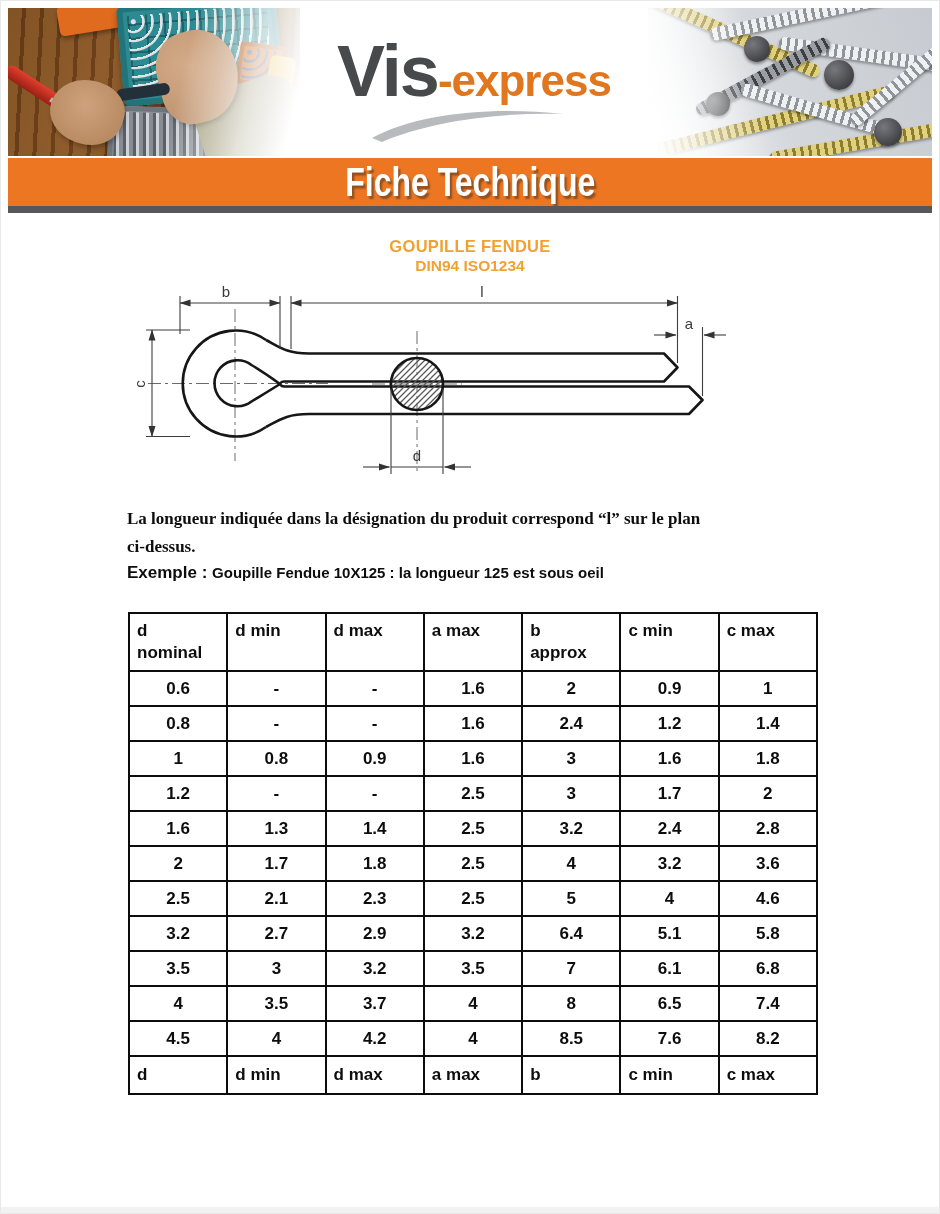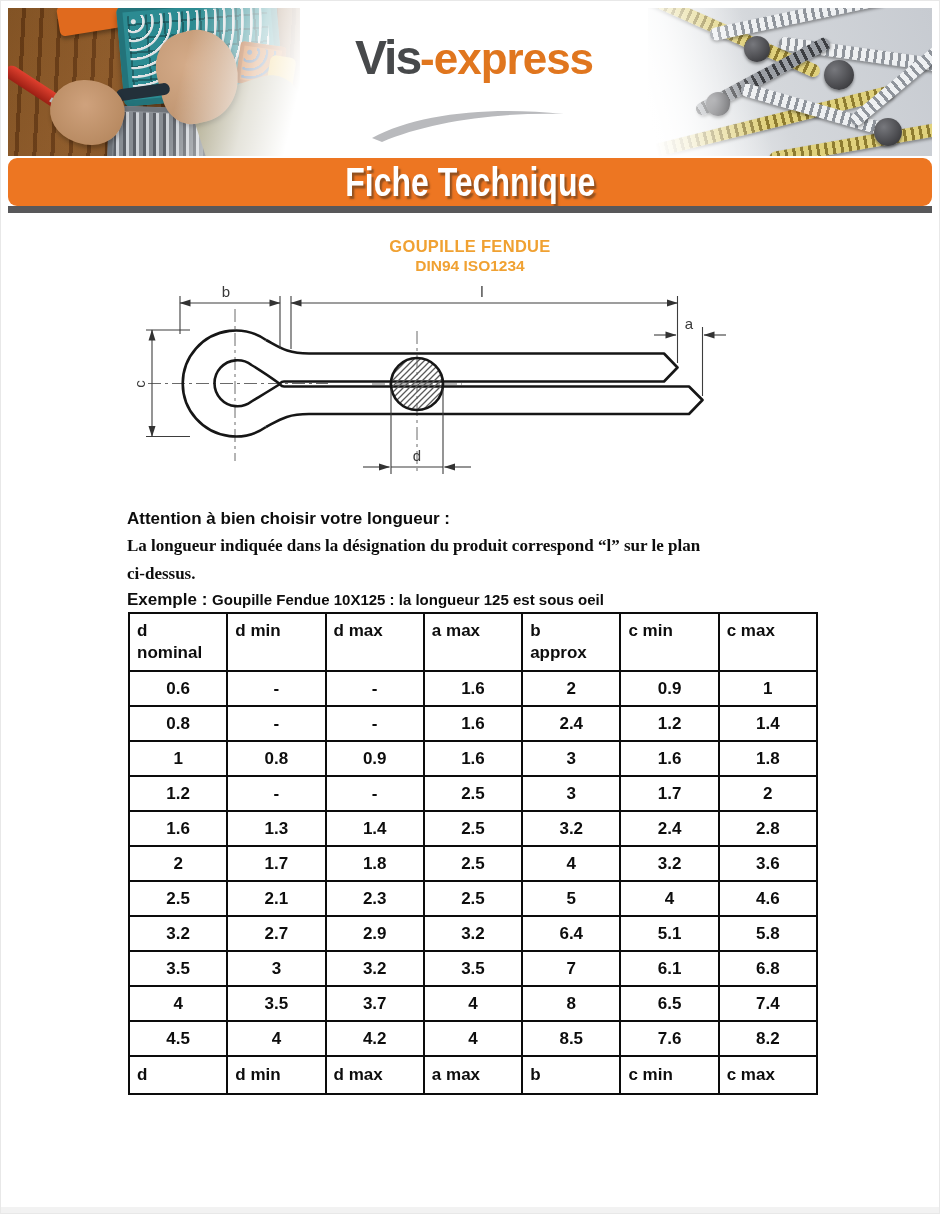--- a/index.html
+++ b/index.html
@@ -34,26 +34,26 @@
   .photo-right{left:648px;width:284px;background:linear-gradient(250deg,#c7cbd1 0%,#d4d7db 55%,#eceef0 85%,#ffffff 100%);}
   .sc{position:absolute;height:13px;border-radius:7px;box-shadow:0 2px 3px rgba(0,0,0,.35);}
   .sc.silver{background:repeating-linear-gradient(90deg,#8f949b 0 3px,#eef0f2 3px 8px);}
   .sc.brass{background:repeating-linear-gradient(90deg,#8e7c30 0 3px,#e0d17c 3px 8px);}
   .sc.dark{background:repeating-linear-gradient(90deg,#3c3e42 0 3px,#9b9fa5 3px 8px);}
   .hd{position:absolute;border-radius:50%;background:radial-gradient(circle at 35% 32%,#77787d,#2c2c2f);box-shadow:0 2px 3px rgba(0,0,0,.4);}
   .photo-right::after{content:"";position:absolute;inset:0;background:linear-gradient(257deg,rgba(255,255,255,0) 60%,rgba(255,255,255,.8) 86%,#fff 97%);}
 
   .logo{position:absolute;left:300px;top:8px;width:348px;height:148px;background:#fff;text-align:center;}
   .logo-line{position:absolute;left:0;top:22px;width:100%;white-space:nowrap;}
-  .logo-vis{font-size:48px;font-weight:bold;color:#47494b;letter-spacing:-2px;margin-top:40px;}
+  .logo-vis{font-size:72px;font-weight:bold;color:#47494b;letter-spacing:-2px;margin-top:40px;}
   .logo-express{font-size:44px;font-weight:bold;color:#e0761e;letter-spacing:-1px;}
   .swoosh{position:absolute;left:68px;top:96px;}
 
   
-  .banner{position:absolute;left:8px;top:158px;width:924px;height:48px;background:#ed7622;display:flex;align-items:center;justify-content:center;border-radius:9px;}
+  .banner{position:absolute;left:8px;top:158px;width:924px;height:48px;background:#ed7622;display:flex;align-items:center;justify-content:center;}
   .banner-text{font-size:41px;font-weight:bold;color:#fff;transform:scaleX(.78);letter-spacing:0;text-shadow:3px 3px 2px rgba(70,50,30,.55);}
   .gray-strip{position:absolute;left:8px;top:206px;width:924px;height:7px;background:#58585a;}
 
   
   .ptitle{position:absolute;left:0;width:940px;text-align:center;color:#f0a132;font-weight:bold;}
   .ptitle-1{top:237px;font-size:16.5px;letter-spacing:.3px;}
   .ptitle-2{top:257px;font-size:15.5px;}
 
   
   .drawing{position:absolute;left:120px;top:281px;}
@@ -183,21 +183,20 @@
   </g>
 
   <text x="106" y="16" text-anchor="middle">b</text>
   <text x="362" y="16" text-anchor="middle">l</text>
   <text x="569" y="48" text-anchor="middle">a</text>
   <text x="20" y="108" text-anchor="middle" transform="rotate(-90 20 103)">c</text>
   <text x="297" y="180" text-anchor="middle">d</text>
 </svg>
 
 <div class="notes">
-  <div class="note1">Attention à bien choisir votre longueur :</div>
   <div class="note2">La longueur indiquée dans la désignation du produit correspond “l” sur le plan
 ci-dessus.</div>
   <div class="note3">
     <span class="note3-label">Exemple : </span><span class="note3-text">Goupille Fendue 10X125 : la longueur 125 est sous oeil</span>
   </div>
 </div>
 
 <table class="spec">
   <thead>
     <tr>

